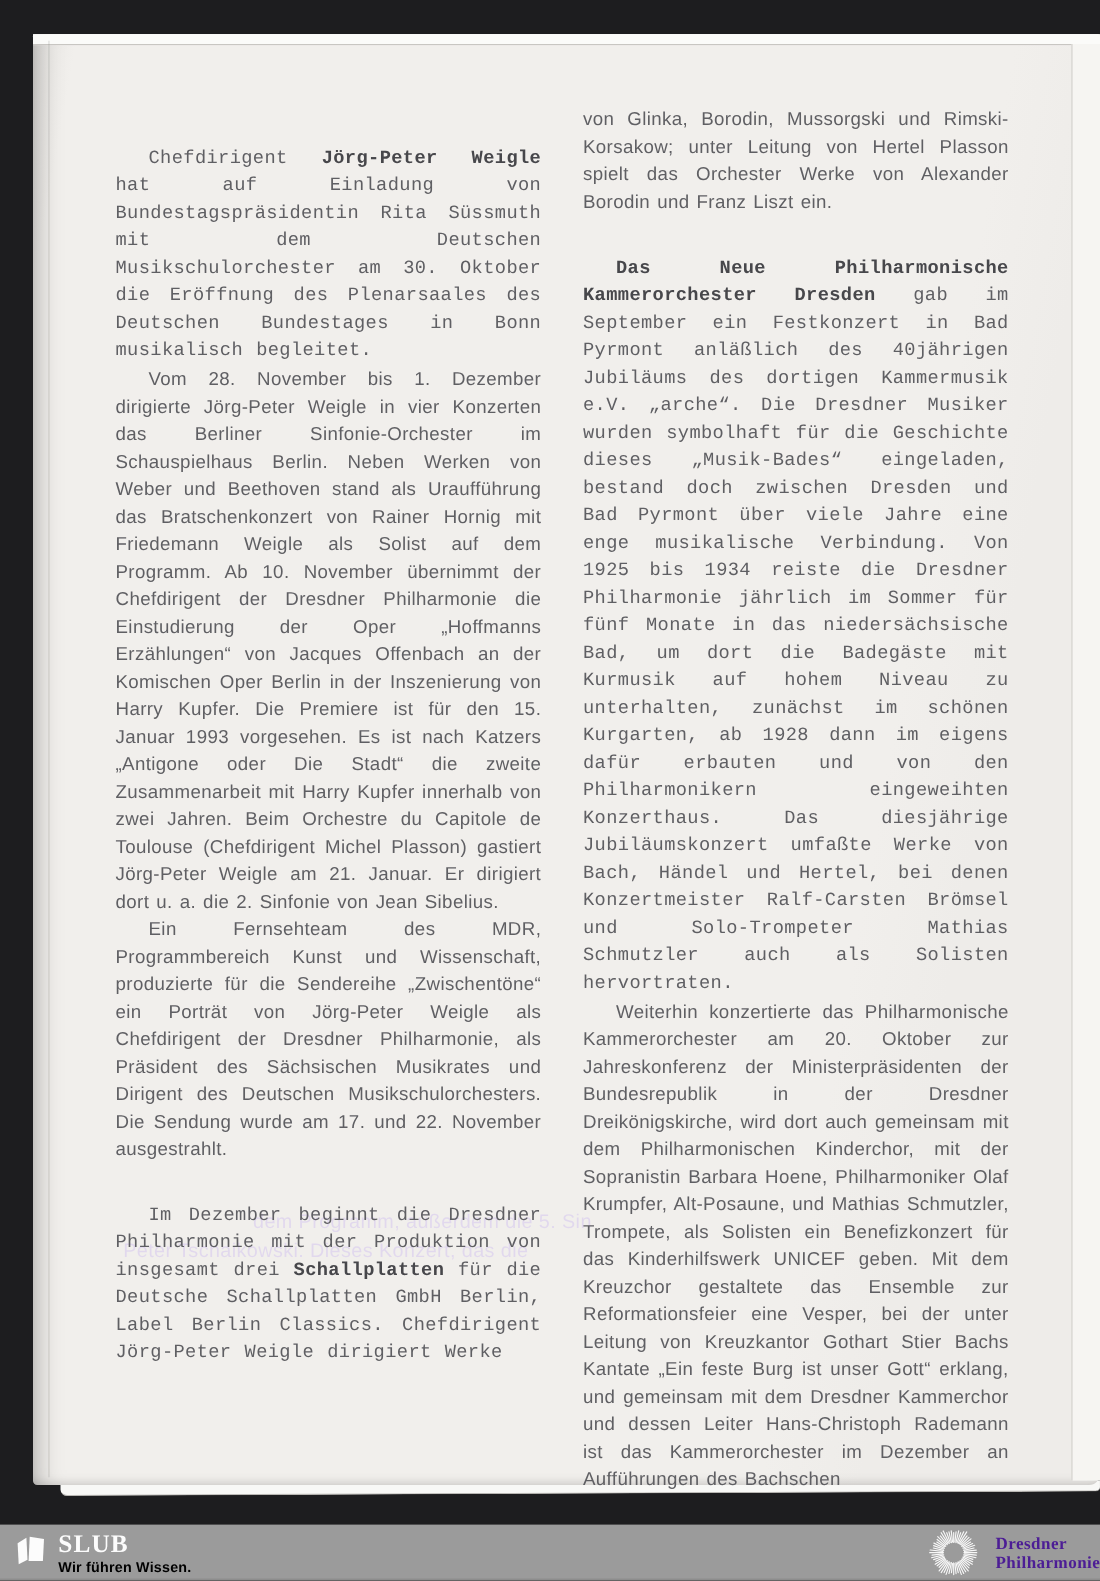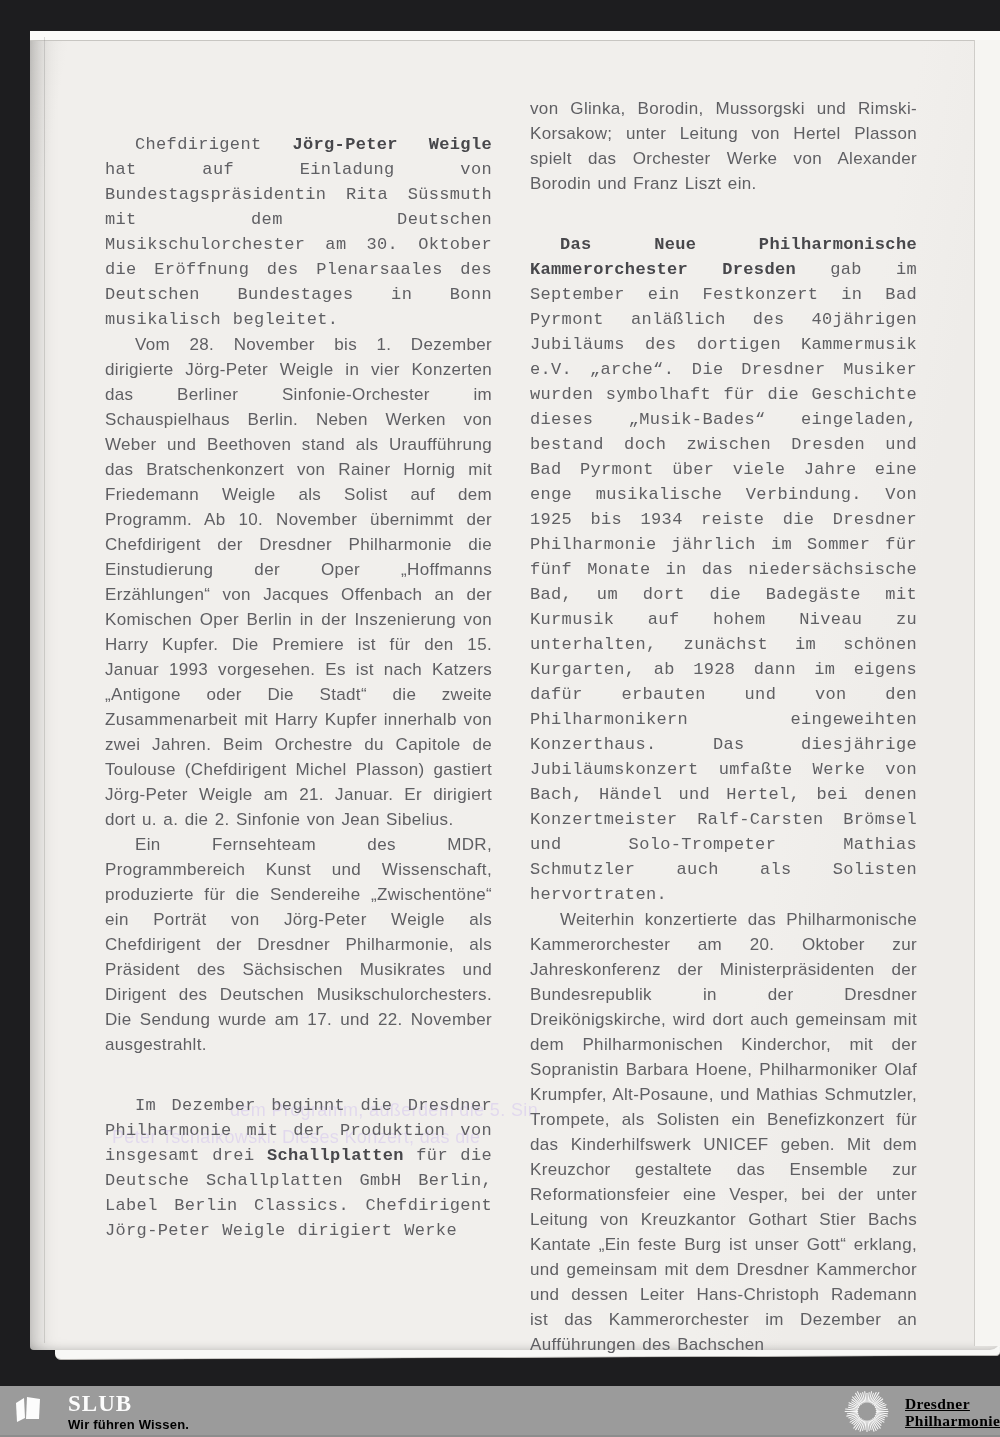--- a/index.html
+++ b/index.html
@@ -55,36 +55,36 @@
   }
   .ghost-1{left:230px;top:1100px;}
   .ghost-2{left:112px;top:1127px;}
   
   .footer{
     position:absolute;left:0;top:1386px;width:1000px;height:51px;
     background:#9b9b9b;z-index:4;
     border-bottom:2px solid #8d8d8d;
     box-sizing:border-box;
   }
-  .slub{position:absolute;left:14px;top:6px;display:flex;align-items:flex-start;cursor:pointer;gap:15px;}
+  .slub{position:absolute;left:14px;top:6px;display:flex;align-items:flex-start;cursor:pointer;}
   .slub-book{width:27px;height:31px;margin-top:2px;}
   .slub-textblock{margin-left:12px;}
   .slub-word{
     font-family:"Liberation Serif", serif;font-weight:700;
     font-size:23px;line-height:24px;color:#fcfcfc;letter-spacing:1px;
   }
   .slub-tagline{
     font-family:"Liberation Sans", sans-serif;font-weight:700;
     font-size:13px;line-height:15px;color:#000000;margin-top:1px;letter-spacing:.2px;
   }
   .phil{position:absolute;left:838px;top:1px;display:flex;align-items:center;cursor:pointer;}
   .phil-star{width:58px;height:49px;}
   .phil-textblock{
     margin-left:9px;font-family:"Liberation Serif", serif;font-weight:600;
-    font-size:15.5px;line-height:17px;color:#000000;letter-spacing:.4px;text-decoration:underline;
+    font-size:15.5px;line-height:17px;color:#4c1d95;letter-spacing:.4px;
   }
 </style>
 </head>
 <body>
 
 <div class="stage">
 
   <div class="under-sliver"></div>
 
   <div class="paper">

